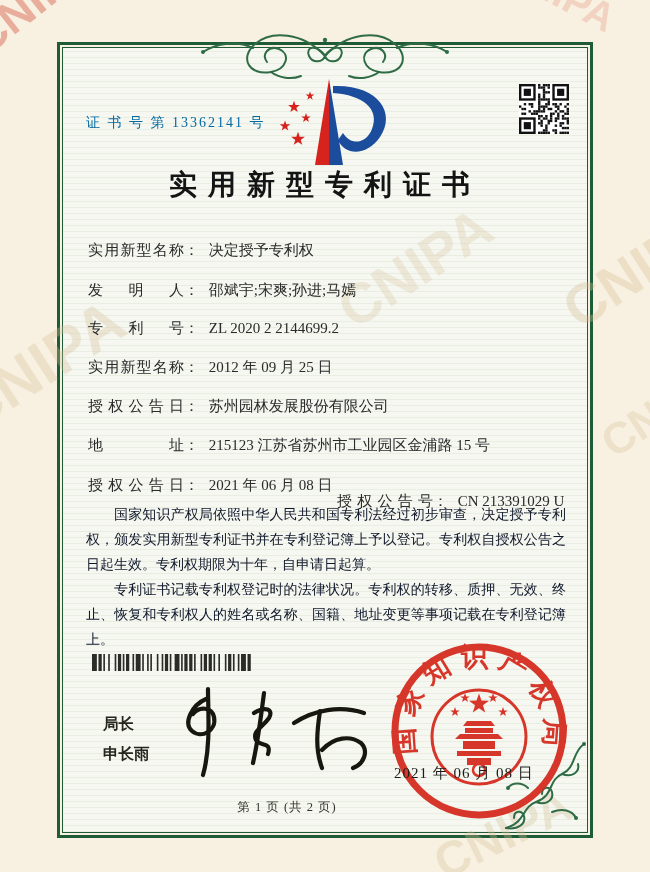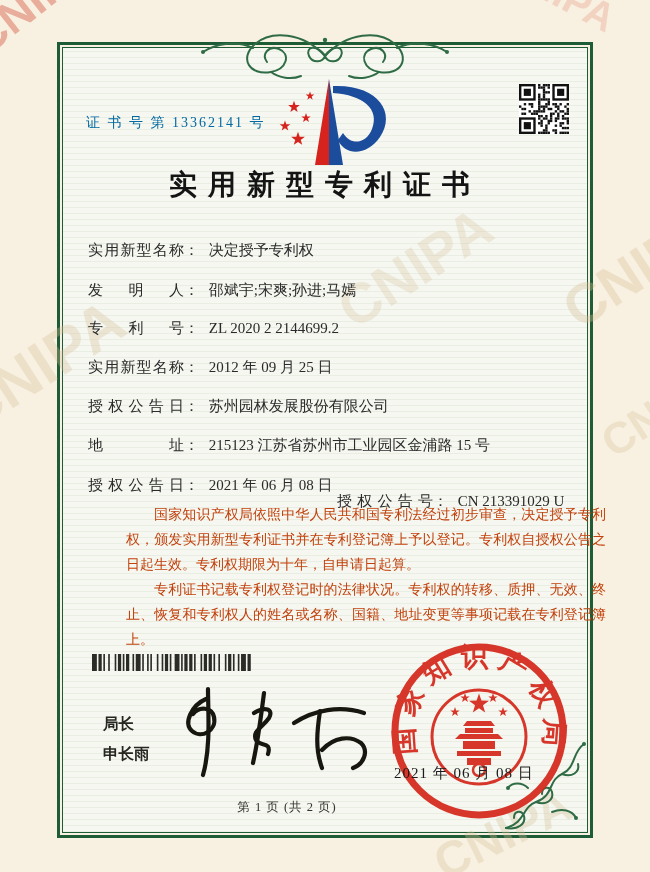--- a/index.html
+++ b/index.html
@@ -14,21 +14,21 @@
   #cert-no{left:86px;top:70px;font-size:14px;letter-spacing:2px;color:#0369a1;margin-top:44px;}
   #logo{left:263px;top:76px;width:134px;height:92px;}
   #qr{left:519px;top:84px;width:50px;height:50px;}
   #title{left:0;top:166px;width:650px;text-align:center;font-size:28px;font-weight:bold;
          letter-spacing:11px;color:#141414;}
   .field{position:absolute;left:88px;z-index:3;font-size:15px;line-height:22px;color:#2a2a2a;white-space:nowrap;}
   .flabel{display:inline-block;width:96px;text-align:justify;text-align-last:justify;vertical-align:top;}
   .colon{display:inline-block;vertical-align:top;}
   .fvalue{display:inline-block;margin-left:6px;vertical-align:top;}
   .gpair2{position:absolute;left:249px;top:0;margin-top:16px;}
-  #paragraphs{left:86px;top:502px;width:480px;font-size:14px;line-height:25px;text-align:justify;color:#c2410c;margin-left:40px;}
+  #paragraphs{left:86px;top:502px;width:480px;font-size:14px;line-height:25px;text-align:justify;color:#0f172a;}
   #paragraphs p{margin:0;text-indent:2em;}
   #barcode{left:92px;top:654px;width:168px;height:17px;}
   #signer{left:103px;top:709px;font-family:"Liberation Sans","DejaVu Sans",sans-serif;
           font-size:15.5px;font-weight:bold;color:#26261f;line-height:30px;}
   #signature{left:168px;top:683px;width:210px;height:100px;z-index:3;}
   #ornament-bottom-right{left:492px;top:738px;width:100px;height:100px;z-index:2;}
   #seal{left:390px;top:642px;width:178px;height:178px;z-index:4;opacity:0.93;}
   #seal-date{left:394px;top:764px;font-size:15px;letter-spacing:1px;color:#1c1c1c;z-index:5;white-space:nowrap;}
   #footer{left:0;top:799px;width:574px;text-align:center;font-size:12.5px;letter-spacing:1px;color:#33332d;}
   #ornament-top{left:175px;top:22px;width:300px;height:62px;z-index:2;}

